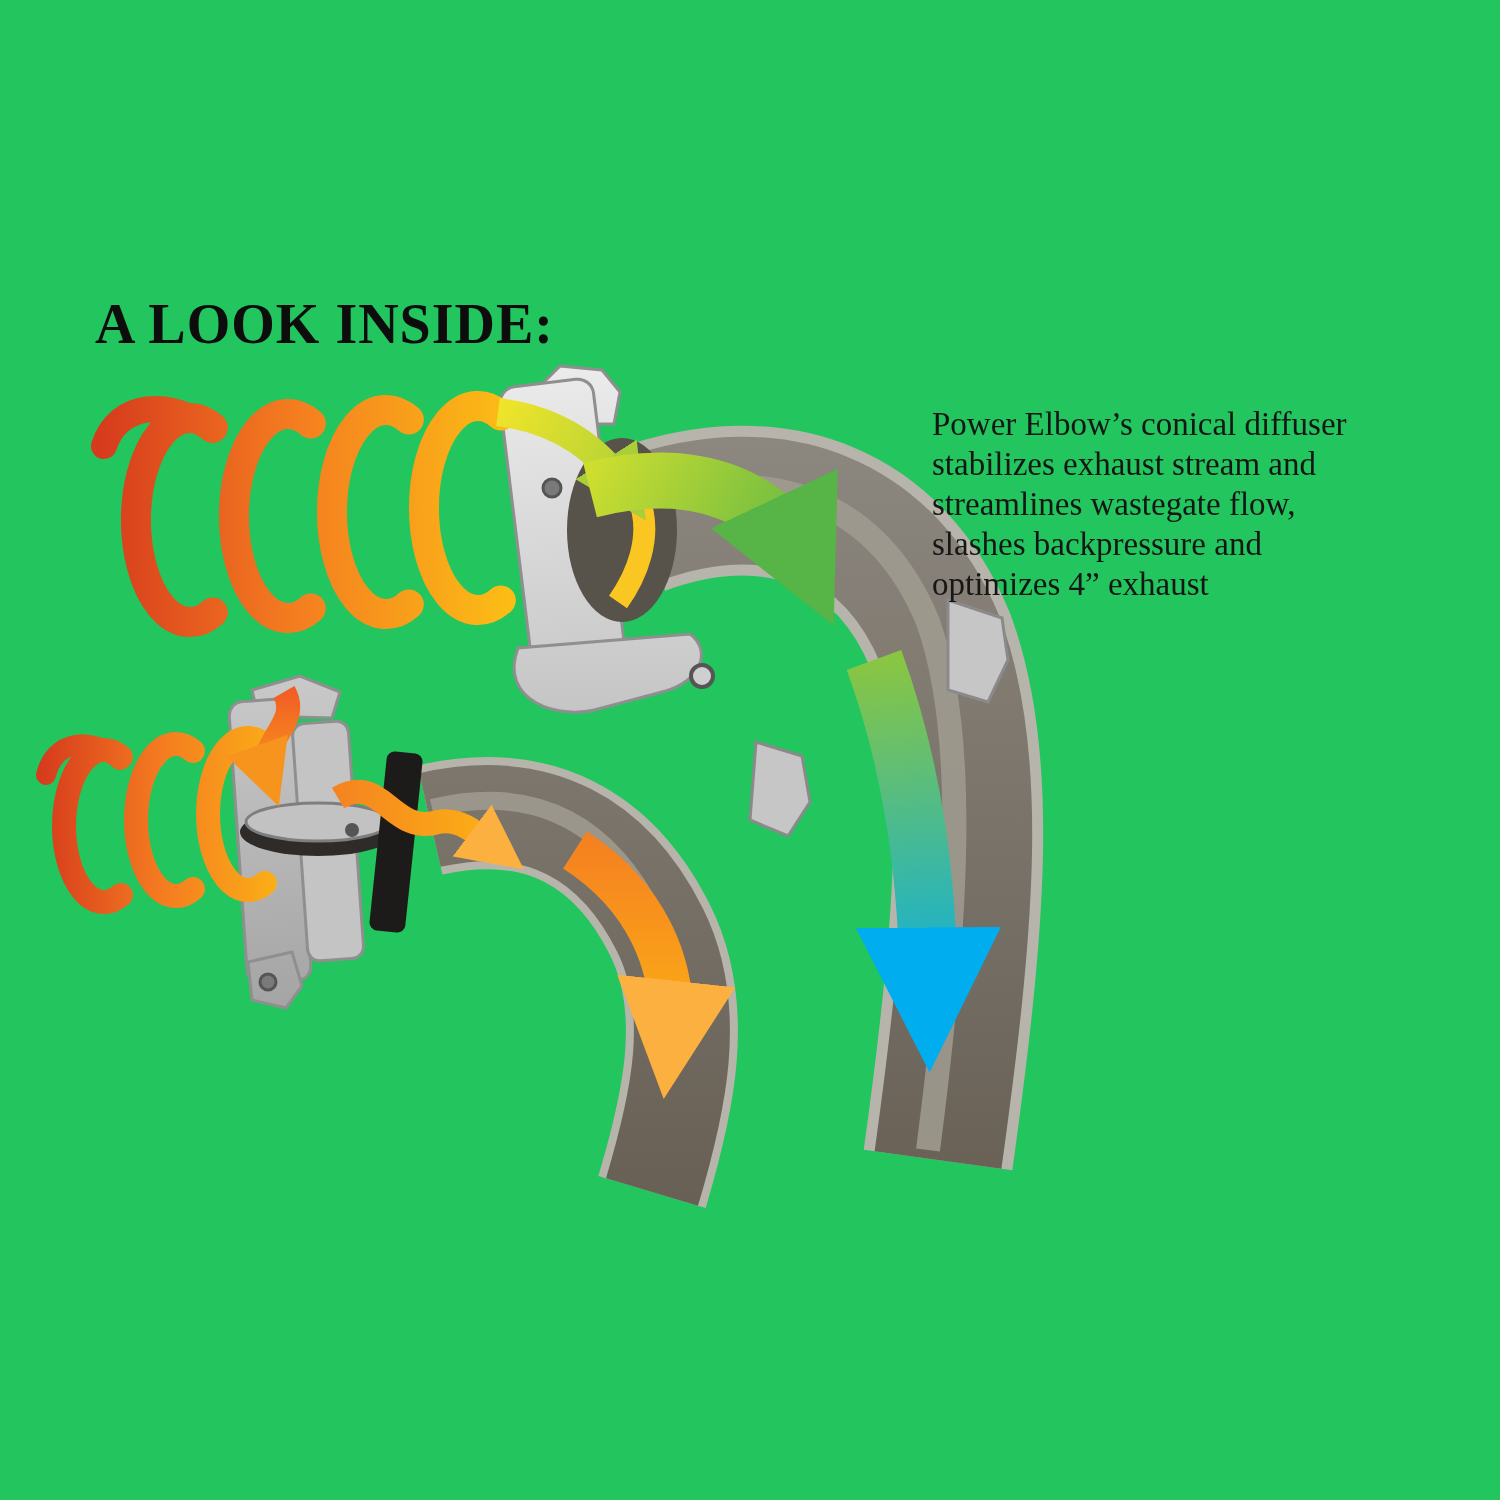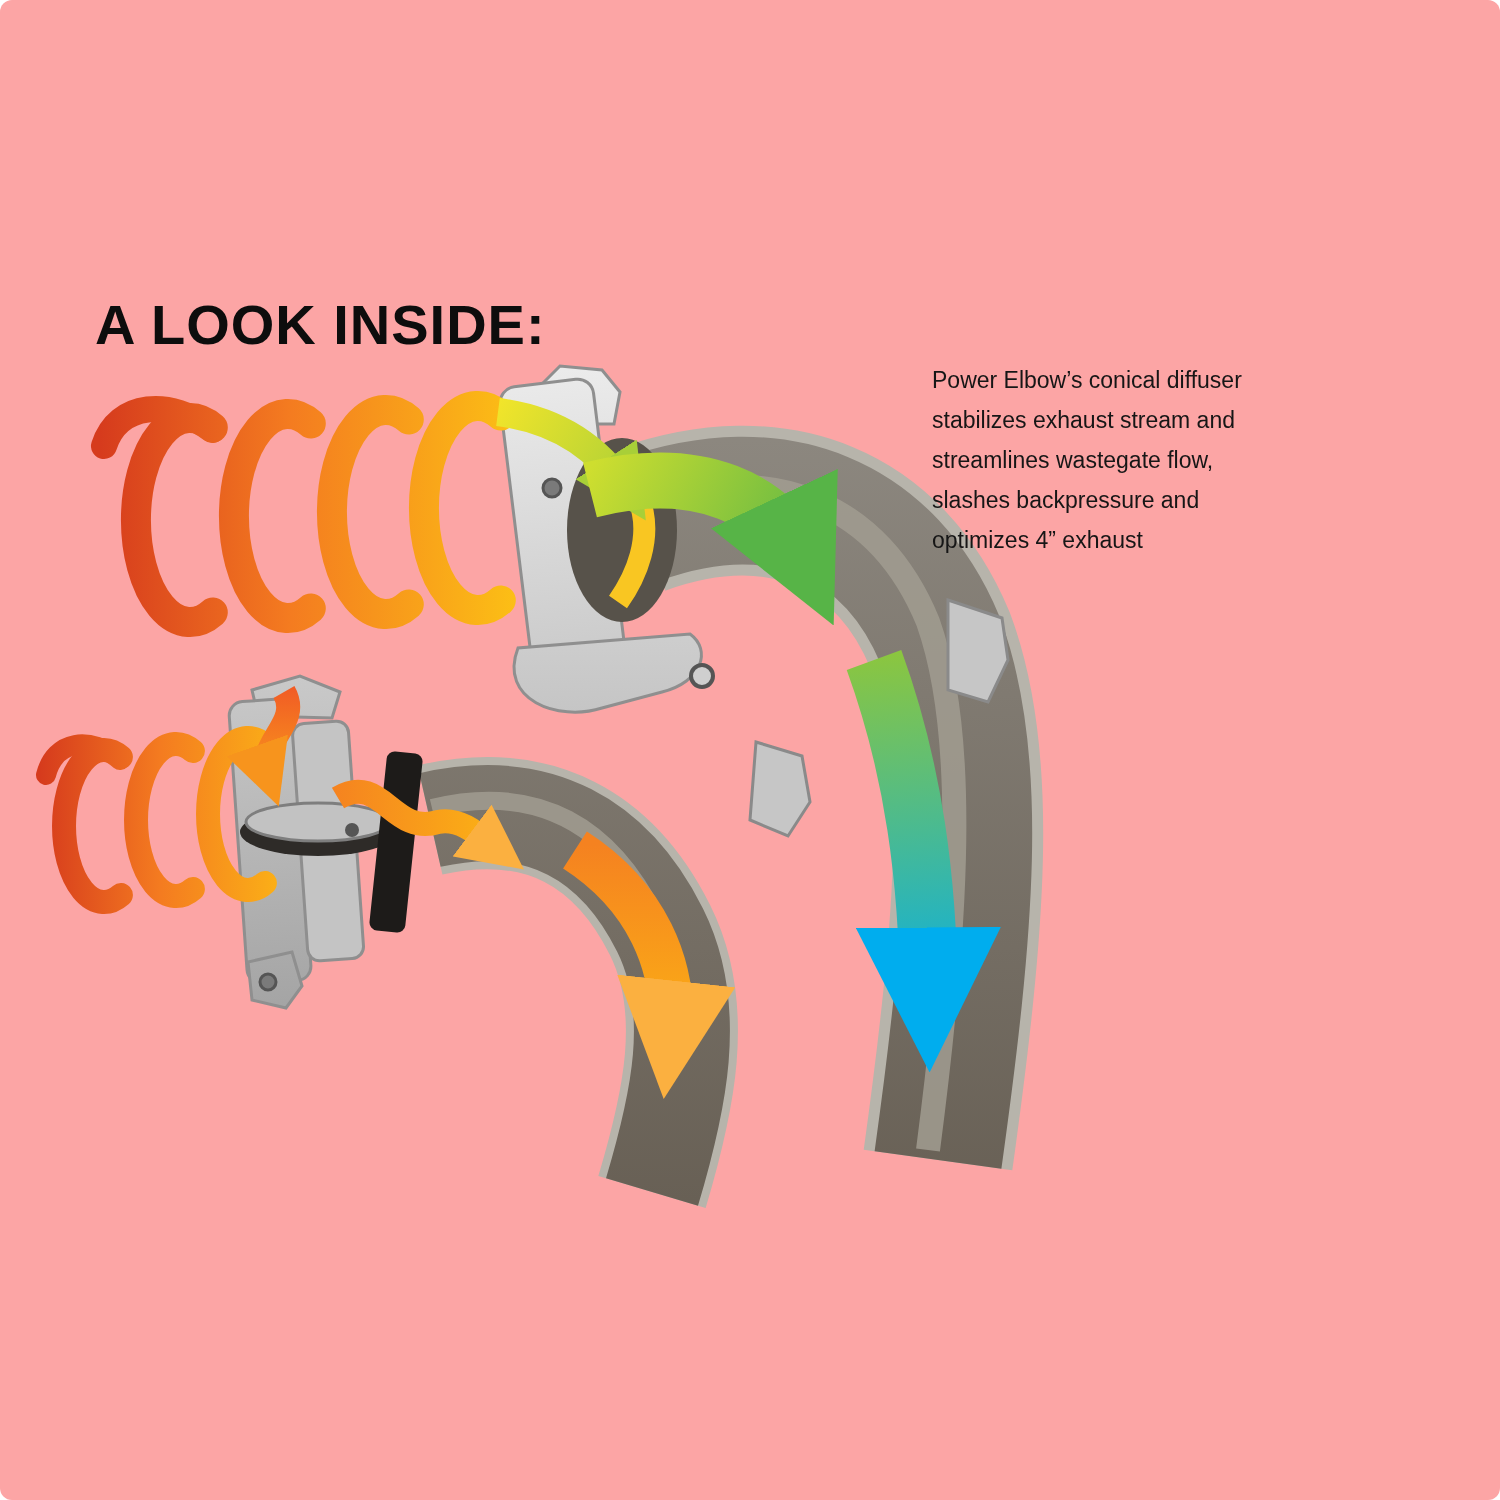--- a/index.html
+++ b/index.html
@@ -1,27 +1,28 @@
 <!DOCTYPE html>
 <html><head>
 <meta charset="utf-8">
 <style>
   html,body{margin:0;padding:0;background:#fff;}
   .canvas{
-    position:relative;width:1500px;height:1500px;background:#fca5a5;
-    overflow:hidden;font-family:Liberation Sans, sans-serif;color:#141414;border-radius:12px;
+    position:relative;width:1500px;height:1500px;background:#22c55e;
+    overflow:hidden;font-family:Liberation Serif, serif;color:#141414;
   }
   .title{
     position:absolute;left:95px;top:292px;
     font-size:56px;font-weight:bold;letter-spacing:1px;color:#0d0d0d;
     white-space:pre-line;
   }
   .note{
-    position:absolute;font-size:23px;line-height:40px;color:#161616;
+    position:absolute;font-size:33px;line-height:40px;color:#161616;
     white-space:pre-line;
+    margin-top:44px;
   }
   .note.right{left:932px;top:360px;width:560px;}
   .note.left{left:115px;top:1024px;width:480px;}
   .art{position:absolute;left:0;top:0;width:1500px;height:1500px;}
 </style>
 </head>
 <body>
 
 <div class="canvas">
 

